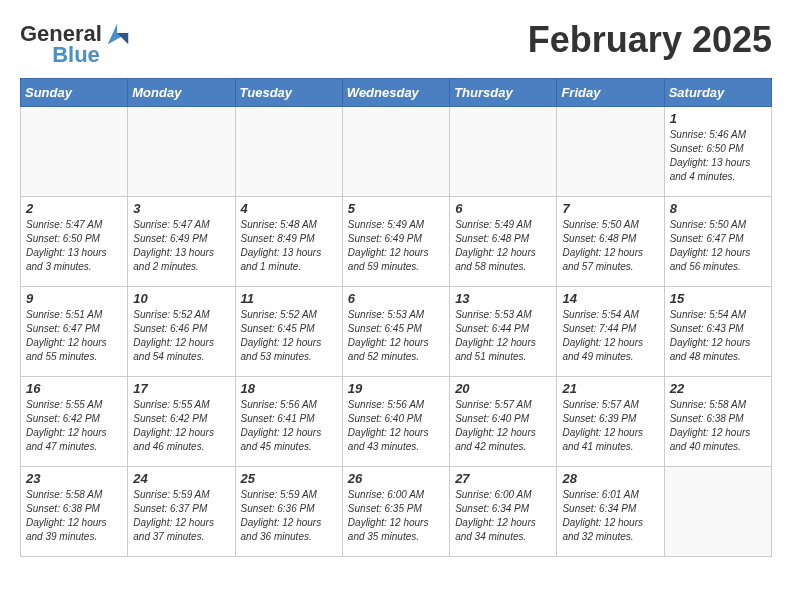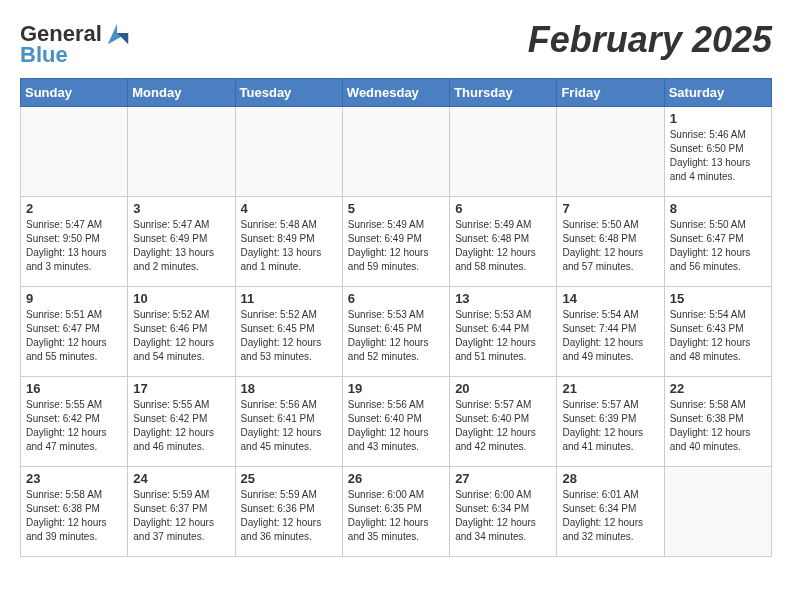--- a/index.html
+++ b/index.html
@@ -36,30 +36,30 @@
       margin-left: 2px;
     }
     .title-block {
       text-align: right;
     }
     .month-title {
       font-size: 36px;
       font-weight: bold;
       color: #333;
       line-height: 1.1;
-      font-style: italic;
     }
     .location {
       font-size: 16px;
       color: #555;
     }
     .calendar {
       width: 100%;
       border-collapse: collapse;
       border: 1px solid #ccc;
+      font-style: italic;
     }
     .calendar th {
       background-color: #4a7fc1;
       color: #fff;
       font-size: 13px;
       font-weight: bold;
       padding: 6px 4px;
       text-align: left;
       border: 1px solid #3a6aaa;
     }
@@ -86,21 +86,21 @@
       font-size: 10px;
       color: #333;
       line-height: 1.4;
     }
   </style>
 </head>
 <body>
 
 <div class="header">
   <div class="logo">
-    <div style="display:flex;flex-direction:column;align-items:flex-start;">
+    <div style="display:flex;flex-direction:column;align-items:center;">
       <div style="display:flex;align-items:center;">
         <span class="logo-text-general">General</span>
         <svg class="logo-icon" viewBox="0 0 30 30" xmlns="http://www.w3.org/2000/svg">
           <polygon points="4,26 26,14 14,14 14,4" fill="#4a90c4"></polygon>
           <polygon points="14,14 26,14 26,26" fill="#2a5a8a"></polygon>
         </svg>
       </div>
       <span class="logo-text-blue" style="margin-top:-6px;">Blue</span>
     </div>
   </div>
@@ -133,21 +133,21 @@
           <span class="day-number">1</span>
           <div class="day-info">Sunrise: 5:46 AM
 Sunset: 6:50 PM
 Daylight: 13 hours and 4 minutes.</div>
         </td>
       </tr>
       <tr>
         <td>
           <span class="day-number">2</span>
           <div class="day-info">Sunrise: 5:47 AM
-Sunset: 9:50 PM
+Sunset: 6:50 PM
 Daylight: 13 hours and 3 minutes.</div>
         </td>
         <td>
           <span class="day-number">3</span>
           <div class="day-info">Sunrise: 5:47 AM
 Sunset: 6:49 PM
 Daylight: 13 hours and 2 minutes.</div>
         </td>
         <td>
           <span class="day-number">4</span>

